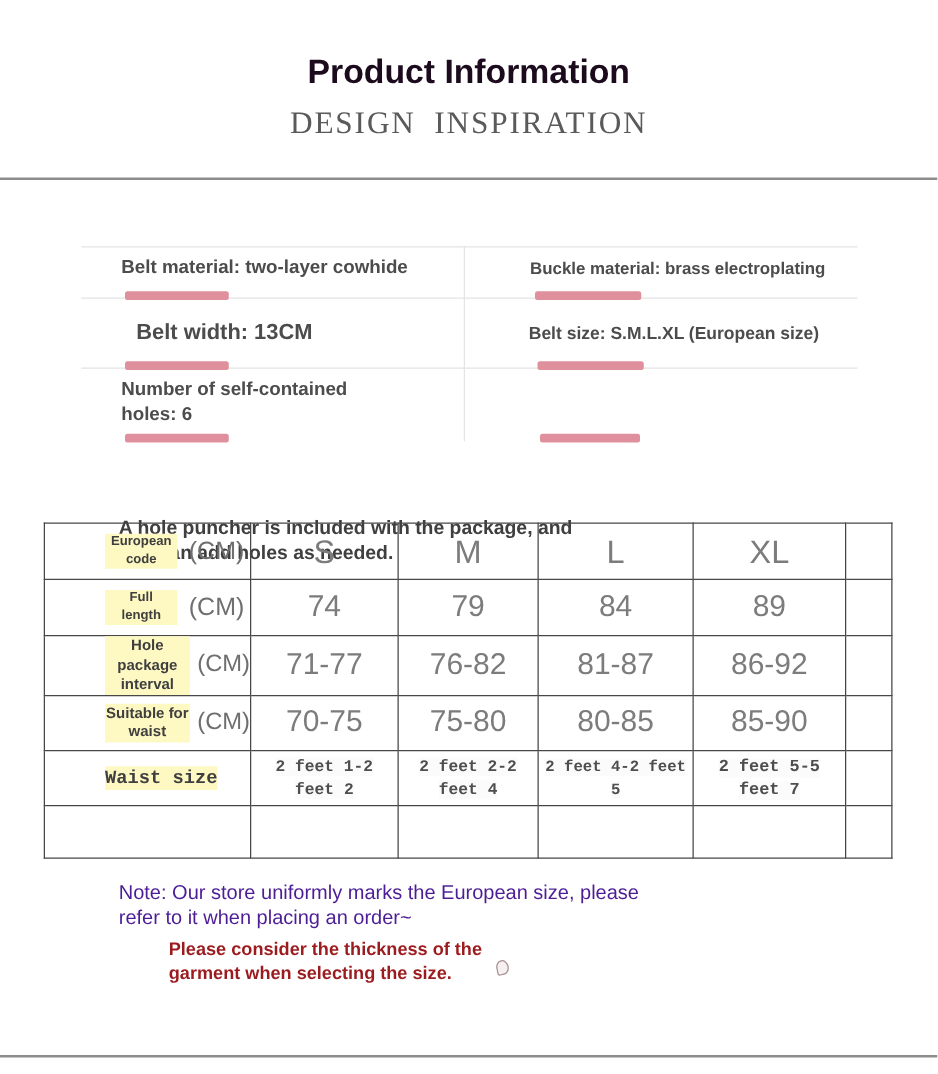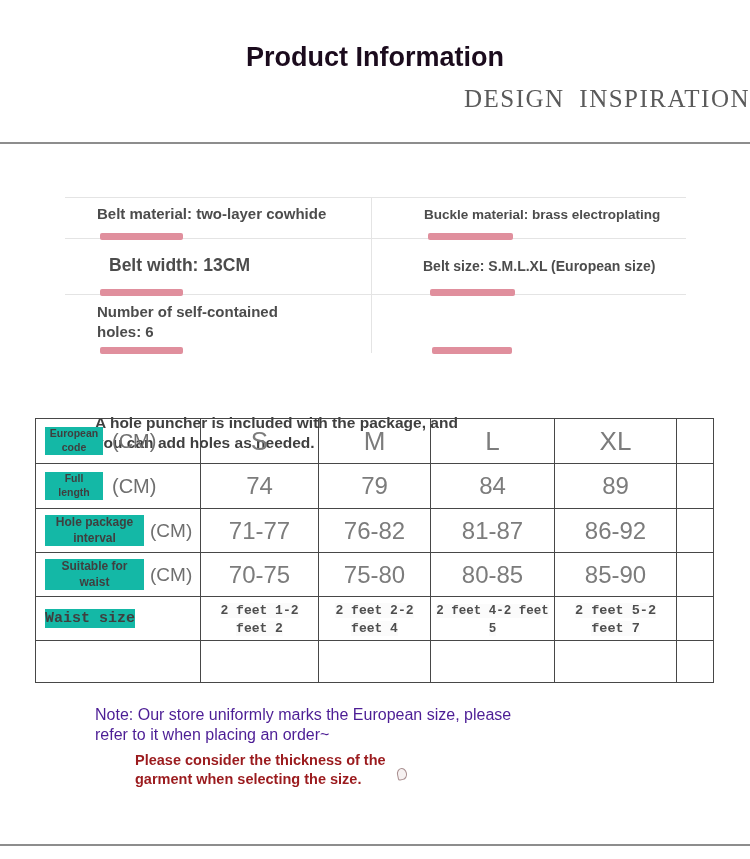--- a/index.html
+++ b/index.html
@@ -9,21 +9,21 @@
     font-family:"Liberation Sans","DejaVu Sans",sans-serif;
   }
   .abs { position:absolute; }
   .pre { white-space:pre-line; }
 
   .page-title {
     top:42px; left:0; width:750px; text-align:center;
     font-size:27px; font-weight:700; color:#1b0b1d; letter-spacing:0;
   }
   .page-subtitle {
-    top:85px; left:0; width:750px; text-align:right;
+    top:85px; left:0; width:750px; text-align:center;
     font-family:"Liberation Serif","DejaVu Serif",serif;
     font-size:25px; font-weight:400; color:#5a5a5a;
     letter-spacing:1.5px; word-spacing:7px;
   }
   .hr { left:0; width:750px; height:2px; background:#8d8d8d; }
   .hr-top { top:142px; }
   .hr-bottom { top:844px; }
 
   
   .spec-line { left:65px; width:621px; height:1px; background:#e4e4e4; }
@@ -47,21 +47,22 @@
   .size-table-wrap { top:418px; left:35px; }
   table.size-table { border-collapse:collapse; table-layout:fixed; width:678px; }
   table.size-table td { border:1px solid #474747; text-align:center; vertical-align:middle; padding:0; }
   tr.r1 td{ height:45px; } tr.r2 td{ height:45px; } tr.r3 td{ height:44px; }
   tr.r4 td{ height:44px; } tr.r5 td{ height:44px;font-family:Liberation Mono, monospace; } tr.r6 td{ height:42px; }
 
   td.lab { text-align:left; }
   .labflex { display:flex; align-items:center; padding-left:9px; }
   .lab-txt {
     font-weight:700; color:#3f3f3f; white-space:pre-line; line-height:1.3;
-    background:#14b8a6;
+    background:#fef9c3;
+    margin-left:39px;
   }
   .w1 .lab-txt { width:58px; font-size:10.5px; }
   .w2 .lab-txt { width:99px; font-size:12px; }
   .unit { color:#6f6f6f; font-weight:400; margin-left:9px; }
   .r1 .unit,.r2 .unit { font-size:20px; }
   .r3 .unit,.r4 .unit { font-size:19px; margin-left:6px; }
   .waist-lab { font-size:15px; width:auto; }
 
   .v-head { font-size:26px; color:#7c7c7c; font-weight:400; }
   .v-num  { font-size:24px; color:#7c7c7c; font-weight:400; }
@@ -183,21 +184,21 @@
     </tr>
     <tr class="r5">
       <td class="lab">
         <div class="labflex">
           <span class="lab-txt waist-lab">Waist size</span>
         </div>
       </td>
       <td><span class="v-ft">2 feet 1-2 feet 2</span></td>
       <td><span class="v-ft">2 feet 2-2 feet 4</span></td>
       <td><span class="v-ft">2 feet 4-2 feet 5</span></td>
-      <td><span class="v-ft">2 feet 5-2 feet 7</span></td>
+      <td><span class="v-ft">2 feet 5-5 feet 7</span></td>
       <td></td>
     </tr>
     <tr class="r6">
       <td></td>
       <td></td>
       <td></td>
       <td></td>
       <td></td>
       <td></td>
     </tr>

